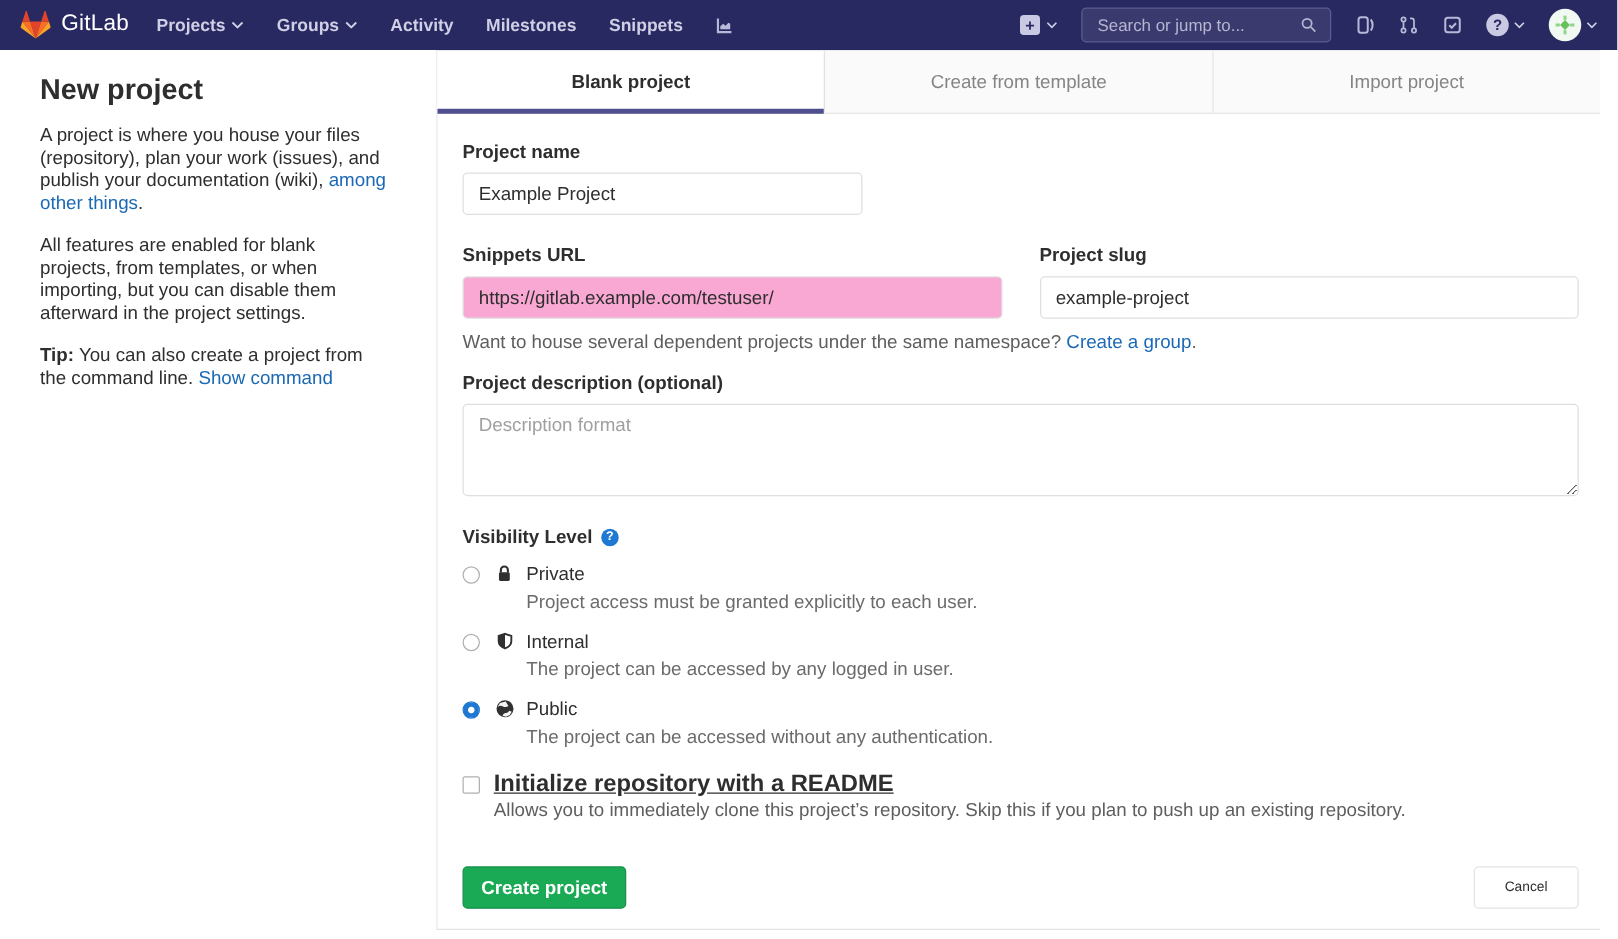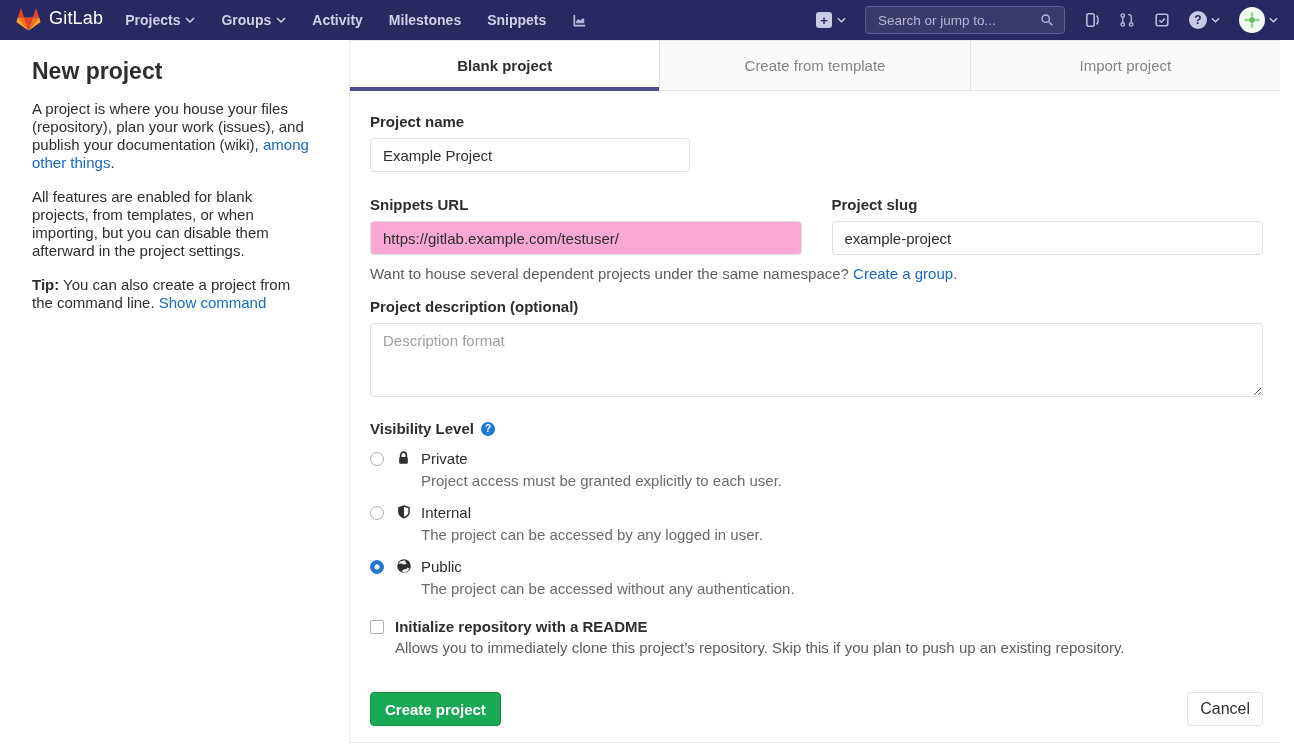--- a/index.html
+++ b/index.html
@@ -113,31 +113,31 @@
     appearance:none; -webkit-appearance:none; width:14px; height:14px; margin:0;
     border:1px solid #b0b0b0; border-radius:2px; background:#fff; cursor:pointer; flex:none;
   }
   .vis-option { display:flex; align-items:flex-start; margin-top:11px; }
   .vis-option input[type=radio] { margin:4px 11px 0 0; }
   .vis-icon { width:17px; margin-right:9px; text-align:center; padding-top:2px; flex:none; }
   .vis-name { font-size:15px; line-height:22px; color:#2e2e2e; }
   .vis-desc { font-size:15px; line-height:21px; color:#6b6b6b; }
   .readme-row { display:flex; align-items:flex-start; margin-top:17px; }
   .readme-row input[type=checkbox] { margin:4px 11px 0 0; }
-  .readme-label { font-weight:600; font-size:15px; line-height:21px; color:#2e2e2e; cursor:pointer; }
+  .readme-label { font-weight:600; font-size:19px; line-height:21px; color:#2e2e2e; cursor:pointer;text-decoration:underline; }
   .readme-desc { font-size:15px; line-height:21px; color:#5e5e5e; }
   .actions { display:flex; justify-content:space-between; align-items:center; margin-top:34px; }
   .btn-green {
     background:#1aaa55; border:1px solid #168f48; color:#fff; font-weight:600;
     font-size:15px; height:34px; padding:0 14px; border-radius:4px; cursor:pointer;
     font-family:inherit;
   }
   .btn-cancel {
-    background:#fff; border:1px solid #e3e3e3; color:#2e2e2e; font-size:16px;
-    height:34px; padding:0 12px; border-radius:4px; cursor:pointer; font-family:inherit;
+    background:#fff; border:1px solid #e3e3e3; color:#2e2e2e; font-size:11px;
+    height:34px; padding:0 24px; border-radius:4px; cursor:pointer; font-family:inherit;
   }
 </style>
 </head>
 <body>
 
 <header class="navbar">
   <div class="brand">
     <span style="display:inline-flex">
       <svg width="25" height="24" viewBox="0 0 36 36">
         <path fill="#e24329" d="M18 34.2L24.6 13.9H11.4z"></path>

